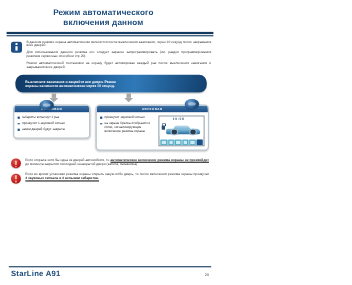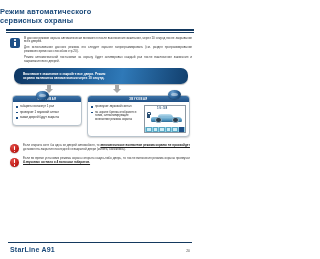--- a/index.html
+++ b/index.html
@@ -9,21 +9,21 @@
     font-family:"Liberation Sans", sans-serif;
     color:#2b2b2b;
     overflow:hidden;
     position:relative;
   }
   .page{position:relative;width:200px;height:259px;box-sizing:border-box;}
 
   
   .title{
     padding:7px 12px 0 0;
-    text-align:left;
+    text-align:center;
     color:#1b4a7a;
     font-weight:bold;
     font-size:7.4px;
     line-height:9.2px;
     letter-spacing:.15px;
   }
   .rule-wrap{margin:4px 6px 0 6px;}
   .rule-thick{height:1.4px;background:#14395f;}
   .rule-thin{height:.7px;background:#14395f;margin-top:1.2px;}
 
@@ -238,21 +238,21 @@
   }
   .pageno{color:#4a4a4a;font-size:3.4px;}
 </style>
 </head>
 <body>
 
 <div class="page">
 
   <div class="title">
     <div>Режим автоматического</div>
-    <div>сервисных  охраны</div>
+    <div>включения  данном</div>
   </div>
   <div class="rule-wrap">
     <div class="rule-thick"></div>
     <div class="rule-thin"></div>
   </div>
 
   <div class="note">
     <div class="ico-info"></div>
     <div class="note-body">
       <p class="note-p">В данном режиме охрана автоматически включится после выключения зажигания, через 10 секунд после закрывания всех дверей.</p>

